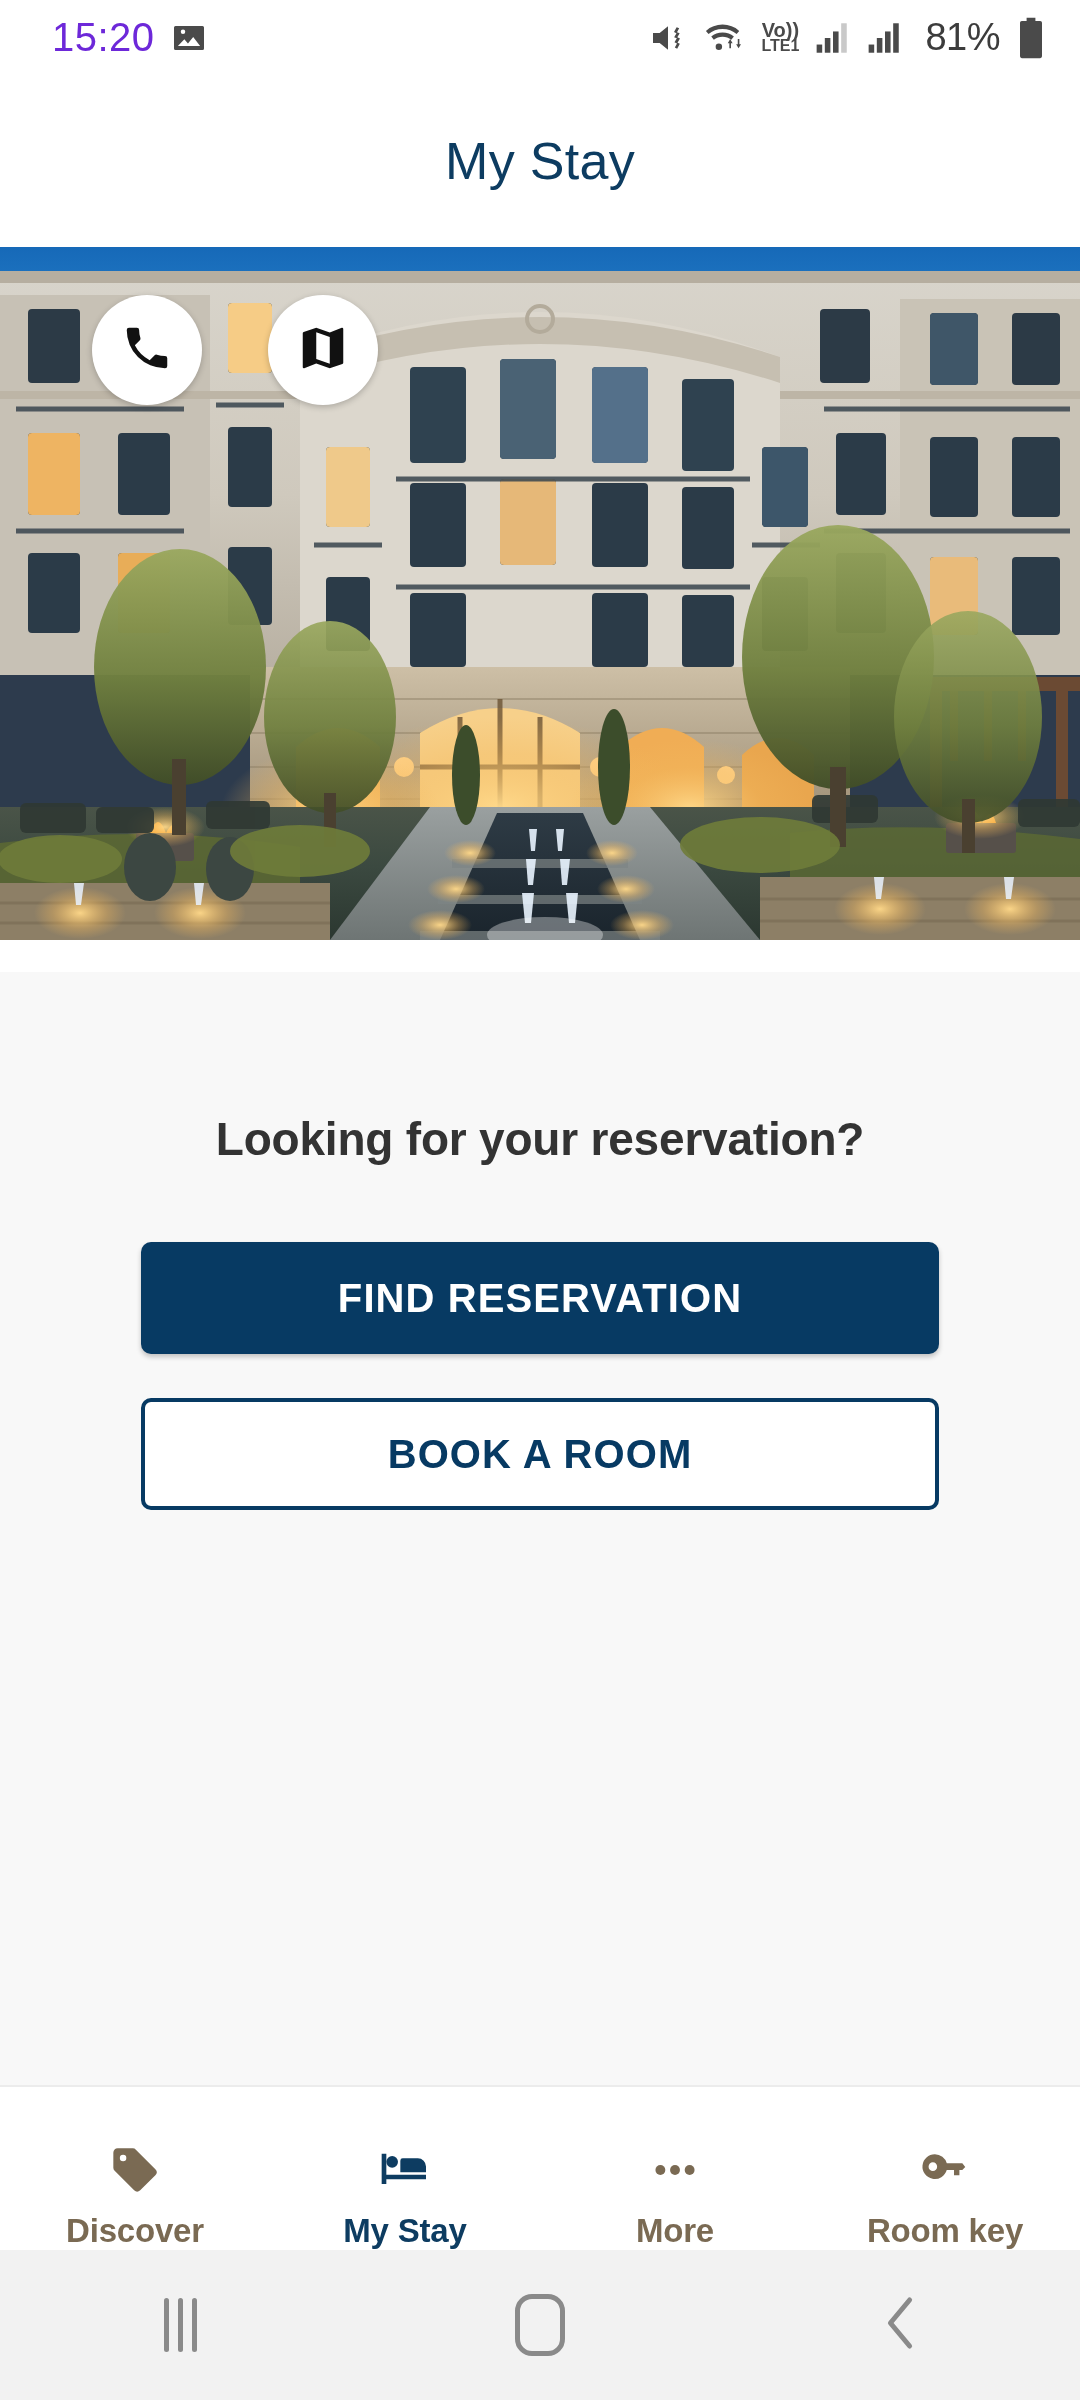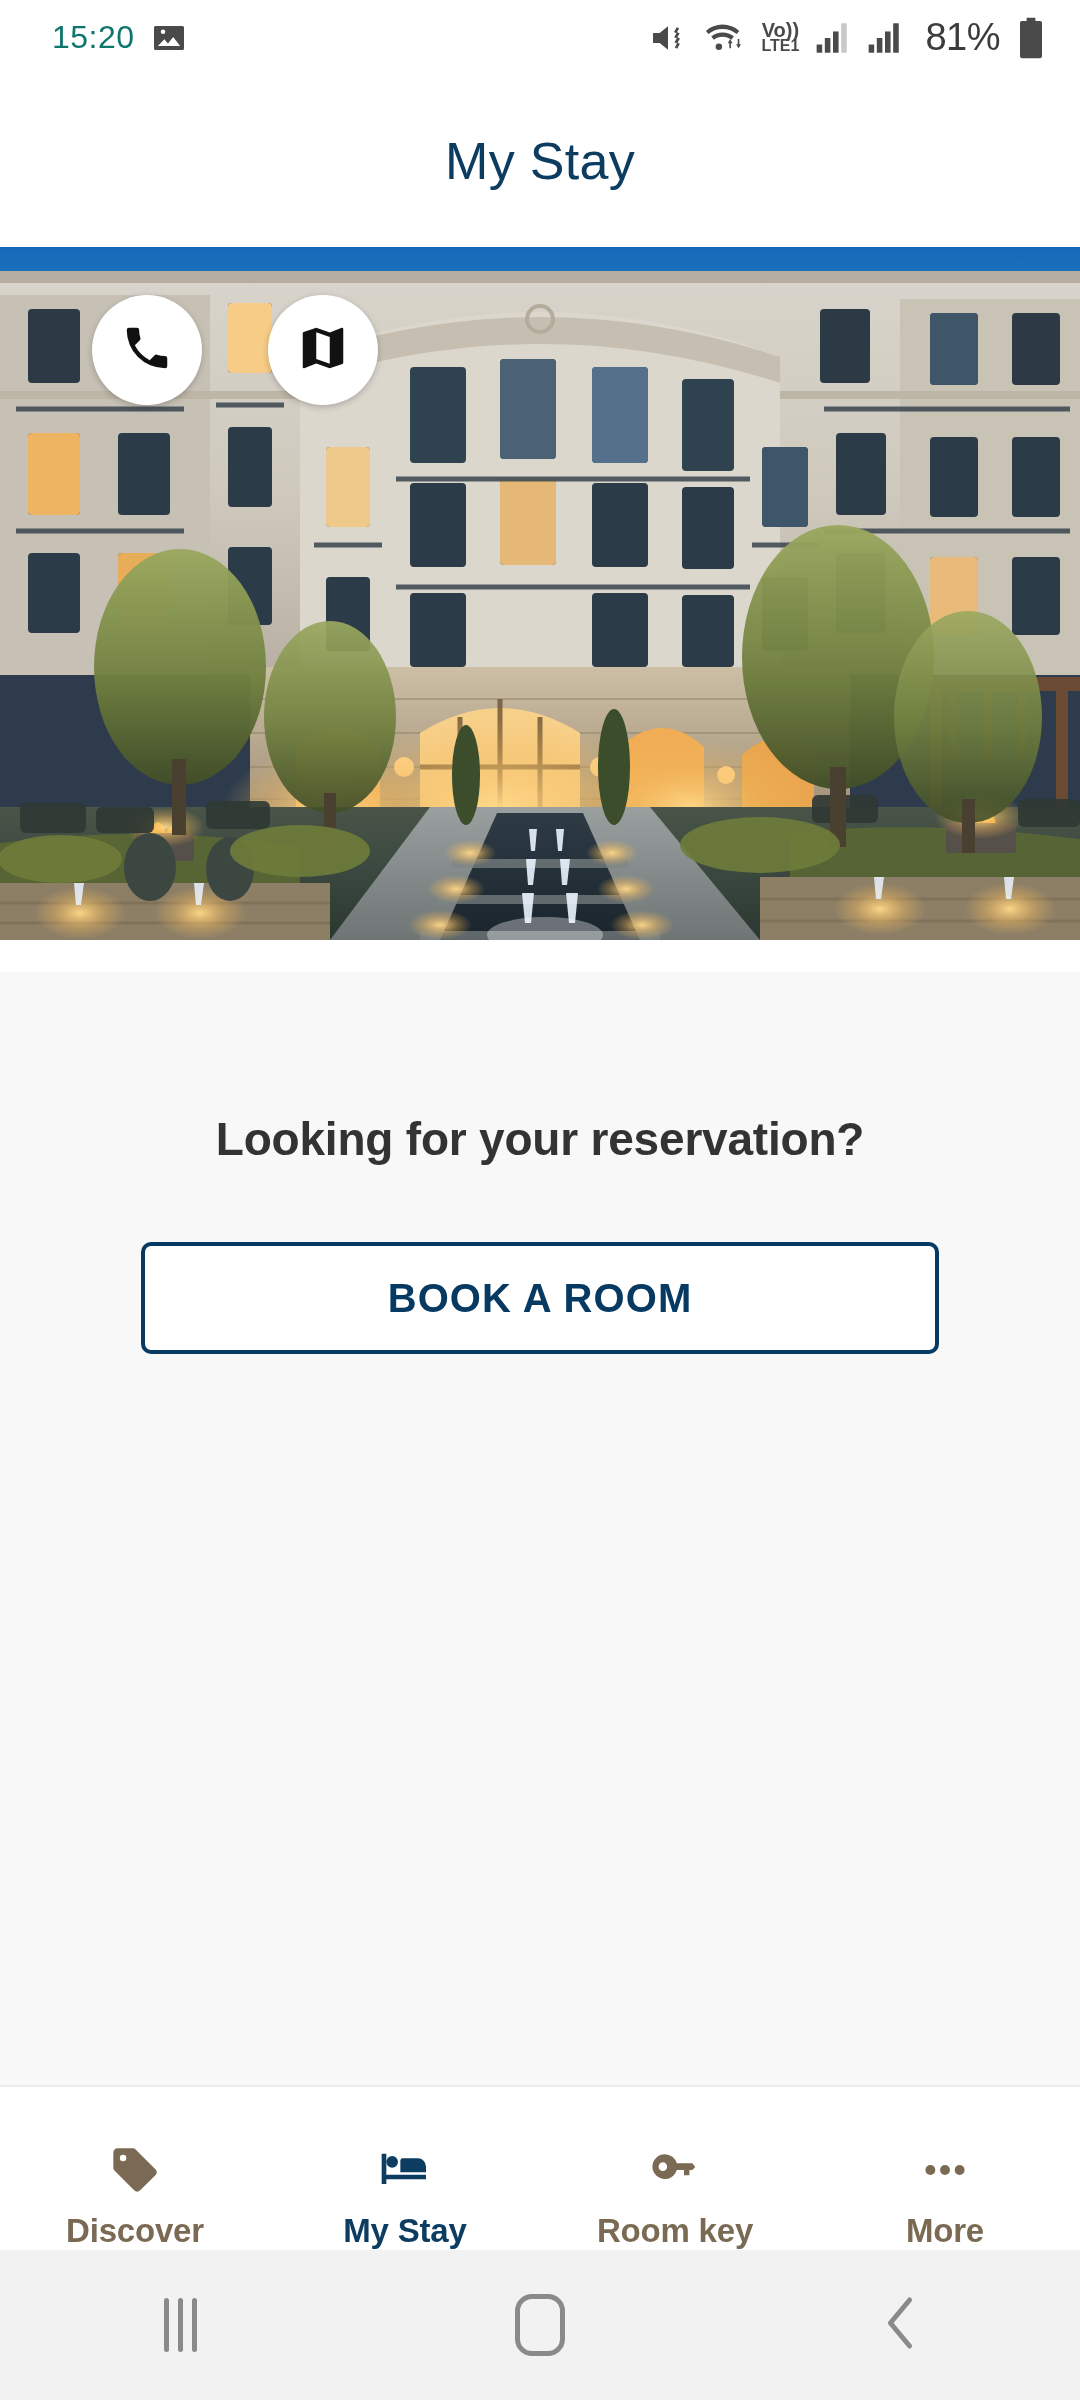--- a/index.html
+++ b/index.html
@@ -22,21 +22,21 @@
   .statusbar {
     height:75px;
     flex:0 0 75px;
     background:#ffffff;
     display:flex; align-items:center;
     justify-content:space-between;
     padding:0 34px 0 52px;
   }
   .sb-left { display:flex; align-items:center; gap:16px; }
   .sb-time {
-    font-size:32px; color:#0f766e;
+    font-size:40px; color:#6d28d9;
     letter-spacing:0.5px;
     font-family:"Liberation Sans", sans-serif;
   }
   .sb-right { display:flex; align-items:center; gap:16px; }
   .sb-icon { display:flex; align-items:center; }
   .sb-batt-text {
     font-size:38px; color:#3c3c3c; margin-left:6px;
     letter-spacing:-0.5px;
   }
   .volte-stack {
@@ -507,20 +507,21 @@
           <svg width="54" height="54" viewBox="0 0 24 24">
             <path fill="#111111" d="M20.5 3l-.16.03L15 5.1 9 3 3.4 4.9a.5.5 0 0 0-.4.5V20.5a.5.5 0 0 0 .5.5l.16-.03L9 18.9l6 2.1 5.6-1.9a.5.5 0 0 0 .4-.5V3.5a.5.5 0 0 0-.5-.5zM15 19l-6-2.1V5l6 2.1V19z"></path>
           </svg>
         </span>
       </div>
     </div>
   </div>
 
   <div class="content">
     <div class="prompt">Looking for your reservation?</div>
+    <div class="btn btn-primary">FIND RESERVATION</div>
     <div class="btn btn-secondary">BOOK A ROOM</div>
   </div>
 
   <div class="tabbar">
 
     <div class="tab inactive">
       <span class="tab-ico">
         <svg width="52" height="52" viewBox="0 0 24 24">
           <path fill="#7a6a53" d="M21.4 11.6l-9-9A2 2 0 0 0 11 2H4a2 2 0 0 0-2 2v7a2 2 0 0 0 .6 1.4l9 9a2 2 0 0 0 2.8 0l7-7a2 2 0 0 0 0-2.8zM6.5 8A1.5 1.5 0 1 1 8 6.5 1.5 1.5 0 0 1 6.5 8z"></path>
         </svg>
@@ -535,35 +536,35 @@
           <path fill="#0d3c61" d="M12 7h5.5A3.5 3.5 0 0 1 21 10.5V13H10V8a1 1 0 0 1 1-1h1z"></path>
           <path fill="#0d3c61" d="M2 5h2v9h17v2H4v2H2V5z"></path>
         </svg>
       </span>
       <span class="tab-label">My Stay</span>
     </div>
 
     <div class="tab inactive">
       <span class="tab-ico">
         <svg width="54" height="54" viewBox="0 0 24 24">
-          <path fill="#7a6a53" d="M7.5 5a5.5 5.5 0 1 0 5.27 7H16v2.3h2.4V12h1.3l1.3-1.3L19.7 9H12.8A5.5 5.5 0 0 0 7.5 5zm-.9 3.6a1.9 1.9 0 1 1 0 3.8 1.9 1.9 0 0 1 0-3.8z"></path>
-        </svg>
-      </span>
-      <span class="tab-label">Room key</span>
+          <circle fill="#7a6a53" cx="5.5" cy="12" r="2.2"></circle>
+          <circle fill="#7a6a53" cx="12" cy="12" r="2.2"></circle>
+          <circle fill="#7a6a53" cx="18.5" cy="12" r="2.2"></circle>
+        </svg>
+      </span>
+      <span class="tab-label">More</span>
     </div>
 
     <div class="tab inactive">
       <span class="tab-ico">
         <svg width="54" height="54" viewBox="0 0 24 24">
-          <circle fill="#7a6a53" cx="5.5" cy="12" r="2.2"></circle>
-          <circle fill="#7a6a53" cx="12" cy="12" r="2.2"></circle>
-          <circle fill="#7a6a53" cx="18.5" cy="12" r="2.2"></circle>
-        </svg>
-      </span>
-      <span class="tab-label">More</span>
+          <path fill="#7a6a53" d="M7.5 5a5.5 5.5 0 1 0 5.27 7H16v2.3h2.4V12h1.3l1.3-1.3L19.7 9H12.8A5.5 5.5 0 0 0 7.5 5zm-.9 3.6a1.9 1.9 0 1 1 0 3.8 1.9 1.9 0 0 1 0-3.8z"></path>
+        </svg>
+      </span>
+      <span class="tab-label">Room key</span>
     </div>
   </div>
 
   <div class="sysnav">
     <div class="sysnav-btn">
       <span class="recents">
         <i></i>
           <i></i>
           <i></i>
       </span>

